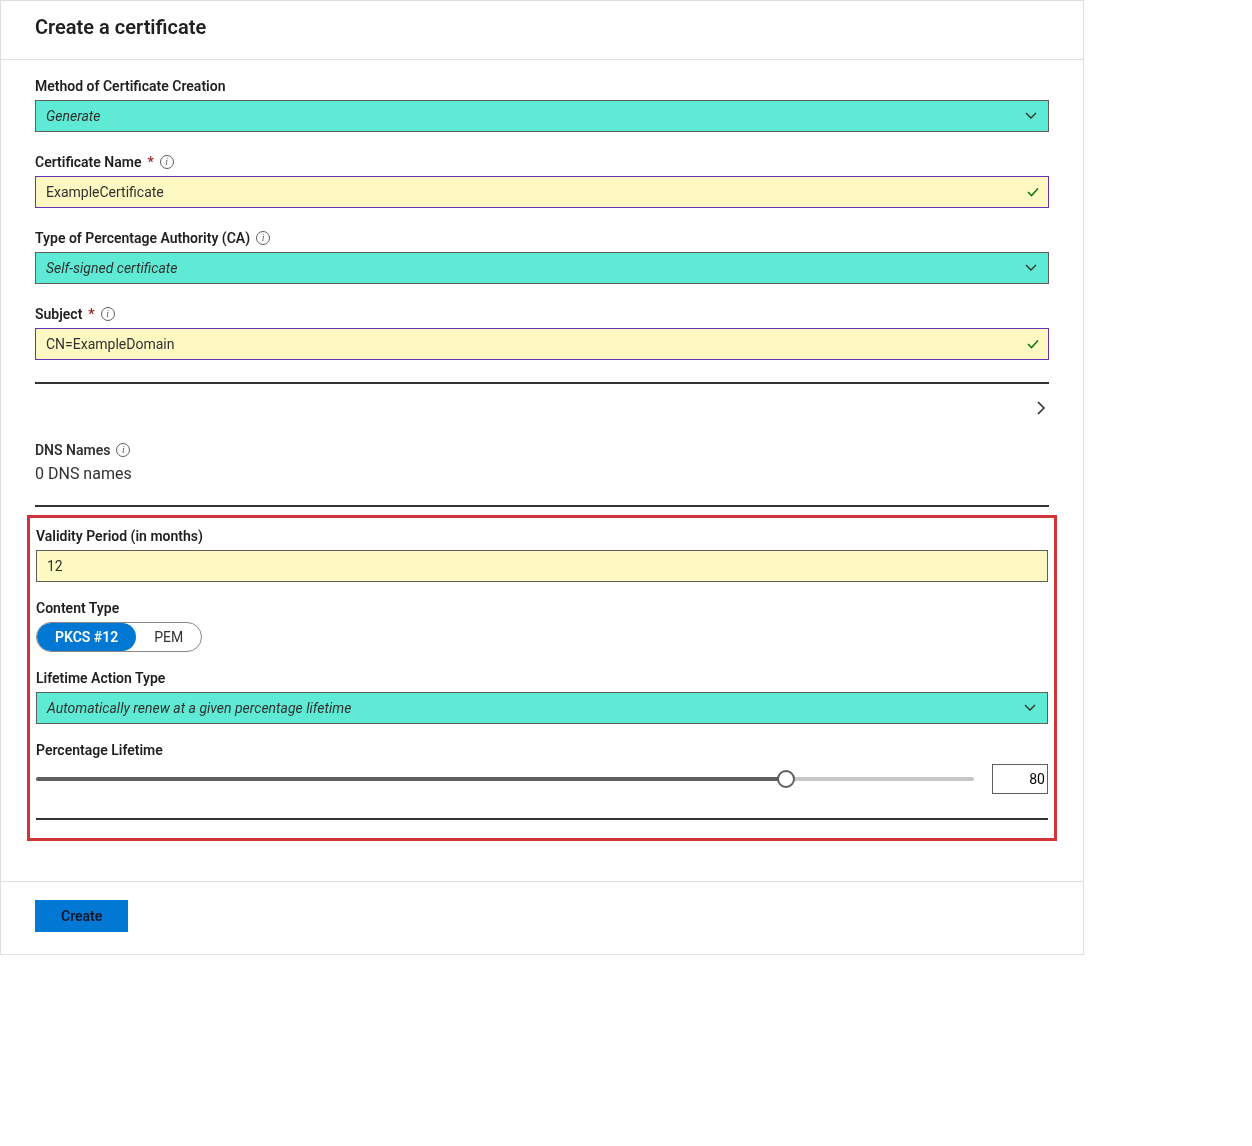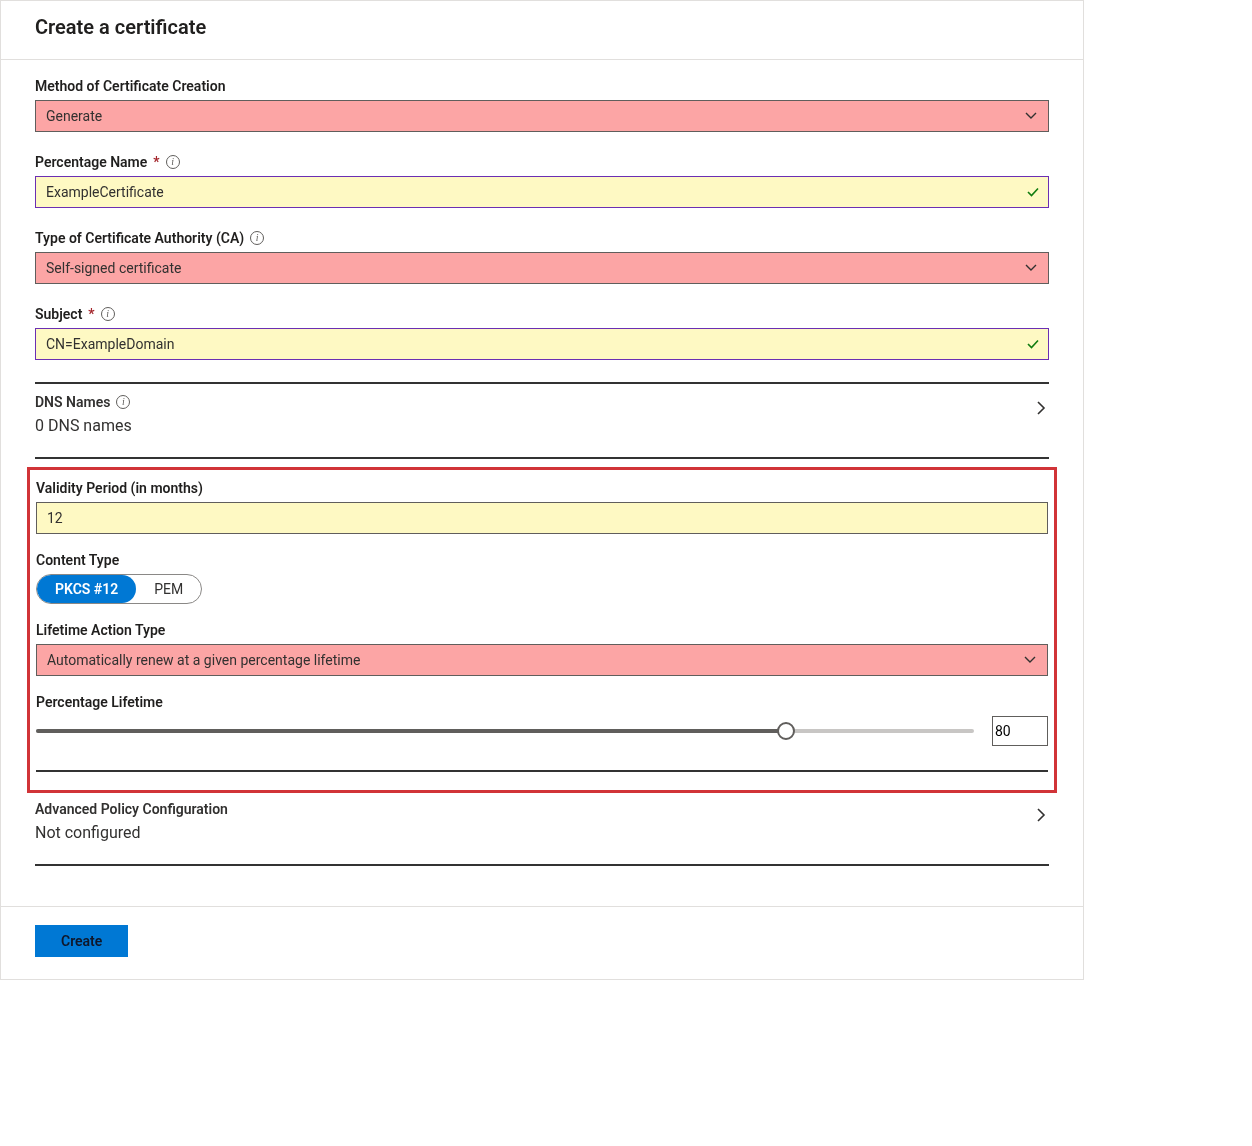--- a/index.html
+++ b/index.html
@@ -54,27 +54,28 @@
     font-size: 10px;
     color: #605e5c;
     font-weight: 400;
     font-style: italic;
     font-family: Georgia, serif;
     line-height: 1;
   }
   .select-wrap {
     position: relative;
     border: 1px solid #605e5c;
-    background: #fca5a5;
+    background: #5eead4;
     height: 32px;
     display: flex;
     align-items: center;
     padding: 0 34px 0 10px;
     font-size: 14px;
     cursor: pointer;
+    font-style: italic;
   }
   .select-wrap .chev {
     position: absolute;
     right: 10px;
     top: 50%;
     transform: translateY(-50%);
   }
   .input-wrap {
     position: relative;
     border: 1px solid #605e5c;
@@ -110,20 +111,21 @@
   }
   .nav-row {
     display: flex;
     align-items: flex-start;
     justify-content: space-between;
     padding: 10px 0 4px;
     cursor: pointer;
   }
   .nav-row .nav-content {
     flex: 1;
+    margin-top: 48px;
   }
   .nav-row .nav-label {
     font-size: 14px;
     font-weight: 600;
     display: flex;
     align-items: center;
     gap: 6px;
     margin-bottom: 6px;
   }
   .nav-row .nav-value {
@@ -206,21 +208,21 @@
     width: 18px;
     height: 18px;
     border-radius: 50%;
     background: #ffffff;
     border: 2px solid #605e5c;
   }
   .slider-value {
     width: 56px;
     height: 30px;
     border: 1px solid #605e5c;
-    text-align: left;
+    text-align: right;
     font-size: 14px;
     outline: none;
     font-family: inherit;
   }
   .footer {
     border-top: 1px solid #e1dfdd;
     padding: 18px 34px 22px;
   }
   .btn-primary {
     background: #0078d4;
@@ -254,37 +256,37 @@
         <span class="chev">
           <svg width="14" height="14" viewBox="0 0 14 14">
               <path d="M2 4 L7 9 L12 4" stroke="#323130" stroke-width="1.4" fill="none"></path>
             </svg>
         </span>
       </div>
     </div>
 
     <div class="field">
       <div class="field-label">
-        <span>Percentage Name</span>
+        <span>Certificate Name</span>
         <span class="req">*</span>
         <span class="info-icon">i</span>
       </div>
       <div class="input-wrap valid">
         <input type="text" value="ExampleCertificate" style="">
         <span class="check-icon">
           <svg width="14" height="14" viewBox="0 0 14 14">
               <path d="M2 7 L5.5 10.5 L12 3.5" stroke="#107c10" stroke-width="1.6" fill="none"></path>
             </svg>
         </span>
       </div>
     </div>
 
     <div class="field">
       <div class="field-label">
-        <span>Type of Certificate Authority (CA)</span>
+        <span>Type of Percentage Authority (CA)</span>
         <span class="info-icon">i</span>
       </div>
       <div class="select-wrap">
         <span>Self-signed certificate</span>
         <span class="chev">
           <svg width="14" height="14" viewBox="0 0 14 14">
               <path d="M2 4 L7 9 L12 4" stroke="#323130" stroke-width="1.4" fill="none"></path>
             </svg>
         </span>
       </div>
@@ -362,35 +364,20 @@
             </div>
             <div class="slider-thumb" style="left:80%"></div>
           </div>
           <input class="slider-value" type="text" value="80" style="">
         </div>
       </div>
 
       <div class="section-divider" style="margin-top:24px"></div>
     </div>
 
-    <div class="section-block" style="border-bottom:2px solid #333; margin-top:-2px">
-      <div class="nav-row">
-        <div class="nav-content">
-          <div class="nav-label">
-            <span>Advanced Policy Configuration</span>
-          </div>
-          <div class="nav-value">Not configured</div>
-        </div>
-        <span class="chev-r">
-          <svg width="16" height="16" viewBox="0 0 16 16">
-              <path d="M5 2 L11 8 L5 14" stroke="#323130" stroke-width="1.6" fill="none"></path>
-            </svg>
-        </span>
-      </div>
-    </div>
 
     <div style="height:30px"></div>
   </div>
 
   <div class="footer">
     <button class="btn-primary">Create</button>
   </div>
 
 </div>
 

